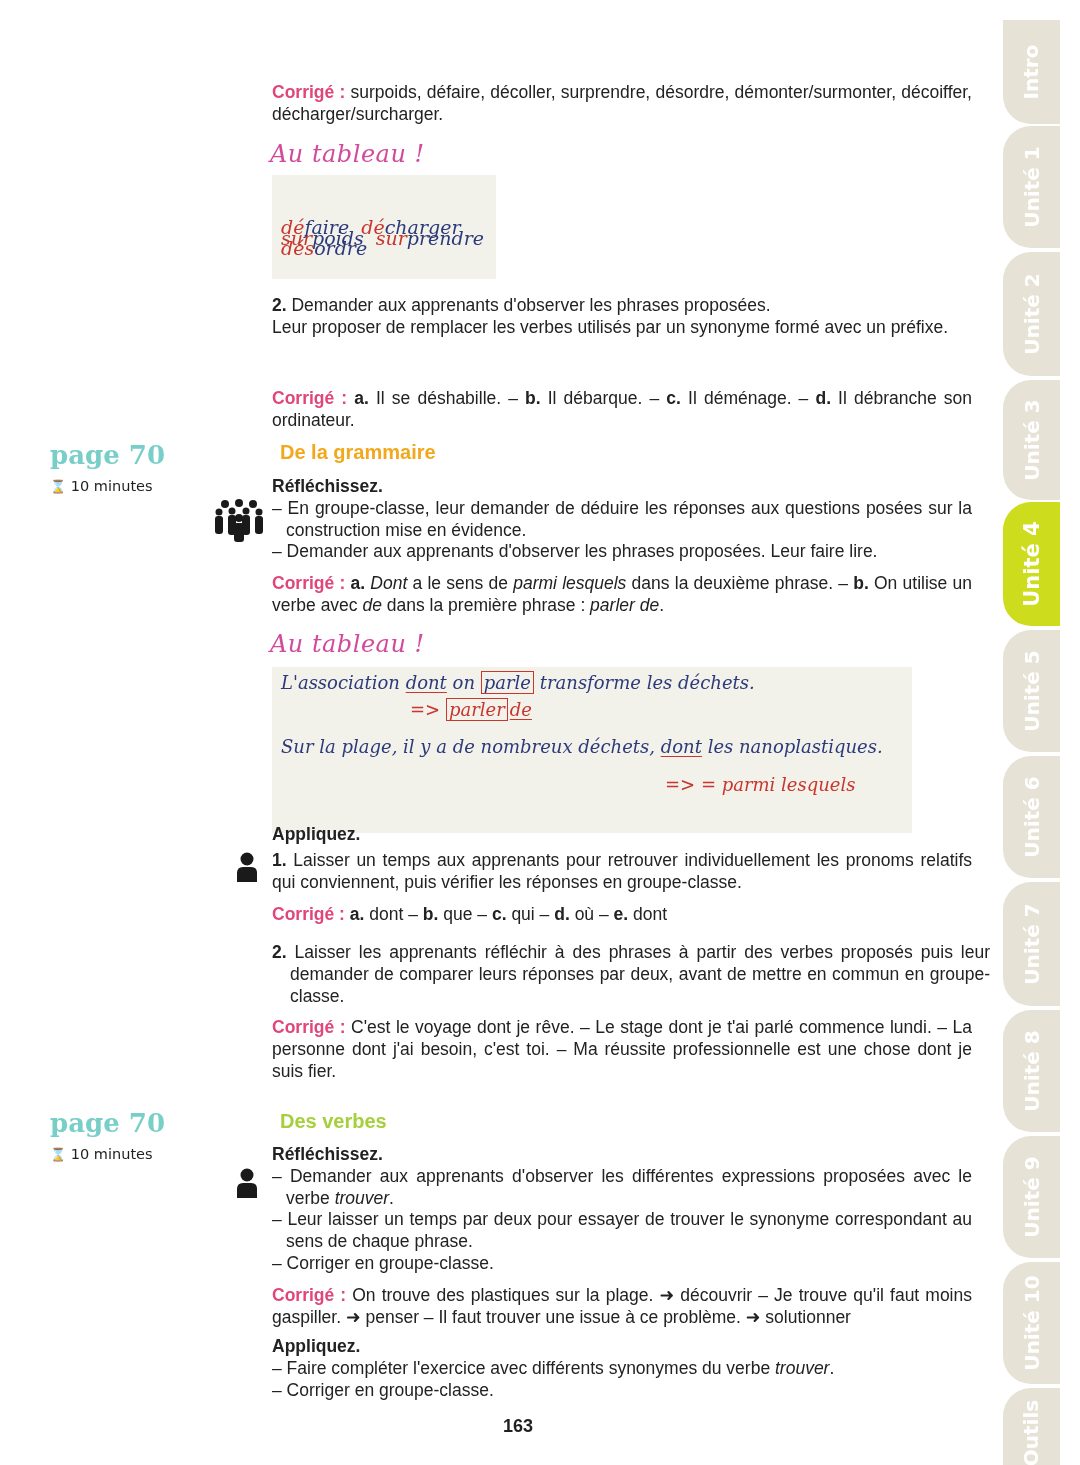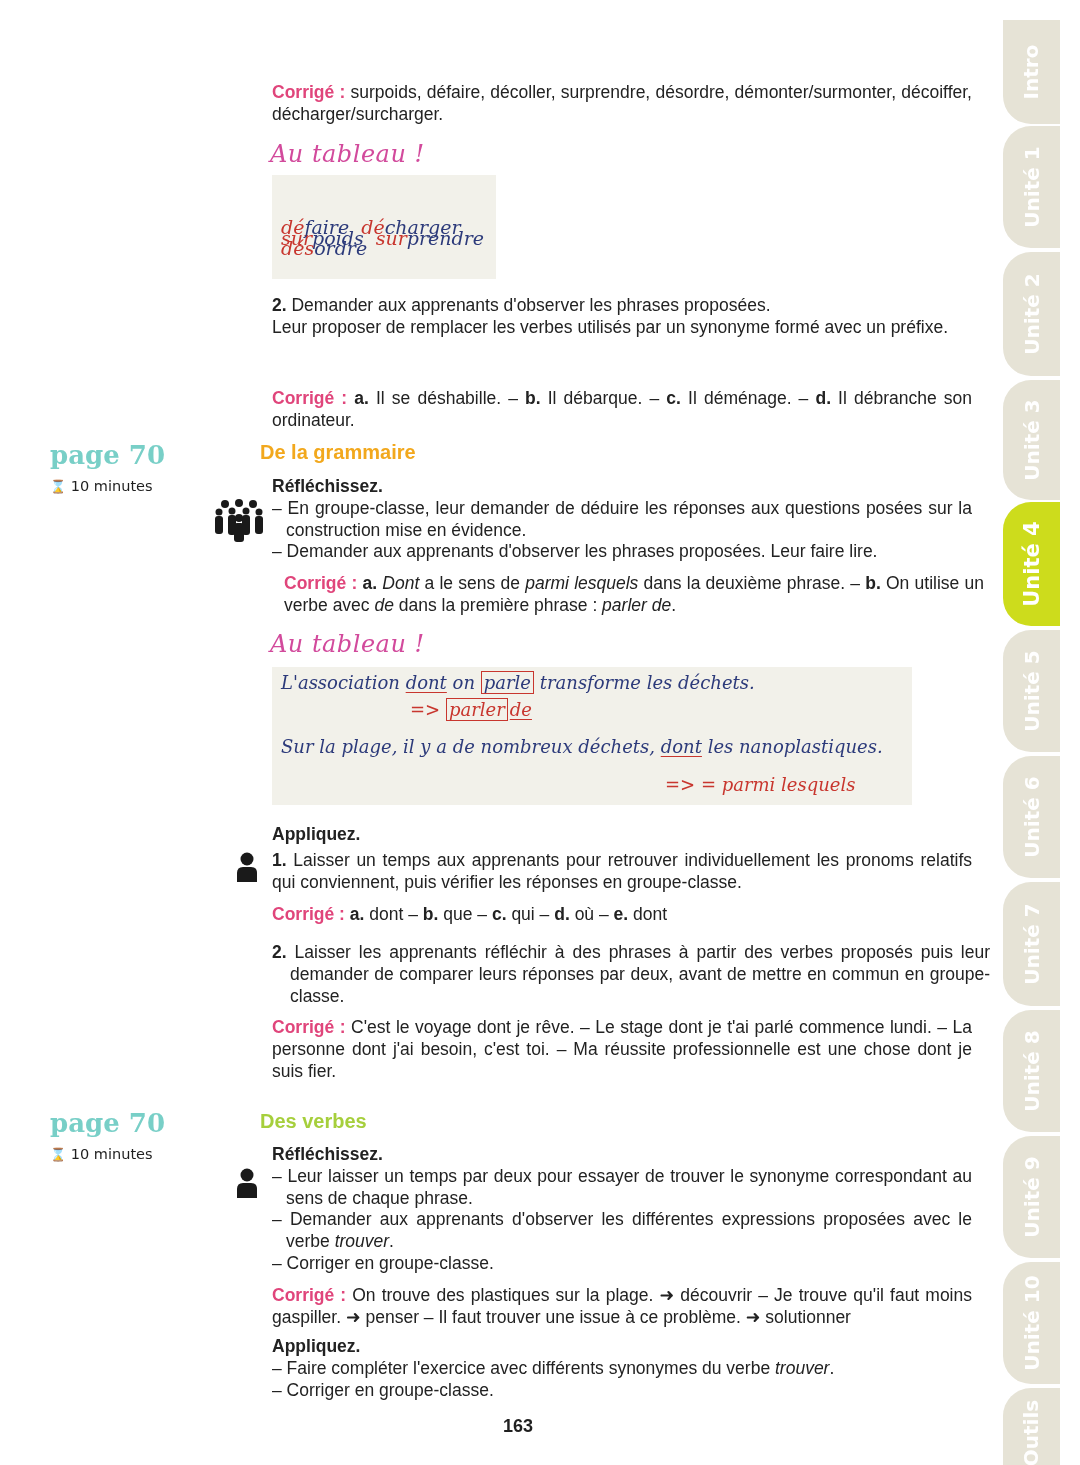--- a/index.html
+++ b/index.html
@@ -27,21 +27,21 @@
   }
   .board {
     position: absolute; background: #f2f1ea;
     font-family: "DejaVu Serif", serif; font-style: italic;
     font-size: 19px; color: #2c3a7a;
   }
   .red { color: #c8362e; }
   .ul { text-decoration: underline; text-decoration-color: #c8362e; text-underline-offset: 3px; }
   .boxed { border: 1.5px solid #c8362e; padding: 0 2px; }
   .section-title {
-    position: absolute; left: 260px; font-weight: bold; font-size: 20px;
+    position: absolute; left: 280px; font-weight: bold; font-size: 20px;
   }
   .margin-page {
     position: absolute; left: 50px;
     font-family: "DejaVu Serif", serif; font-weight: bold;
     font-size: 26px; color: #78cfc7;
   }
   .margin-time {
     position: absolute; left: 50px; font-size: 14.5px; color: #1f1f1f;
     font-family: "DejaVu Sans", sans-serif;
   }
@@ -118,29 +118,29 @@
 </svg>
 
 <div class="section-title" style="top:441px; color:#f2a81d;">De la grammaire</div>
 
 <div class="p" style="top:476px;">
   <div class="b">Réfléchissez.</div>
   <div class="hang">– En groupe-classe, leur demander de déduire les réponses aux questions posées sur la construction mise en évidence.</div>
   <div class="hang">– Demander aux apprenants d'observer les phrases proposées. Leur faire lire.</div>
 </div>
 
-<div class="p" style="top:573px;margin-left:12px;">
+<div class="p" style="top:573px;">
   <span class="corr">Corrigé :</span>
   <span class="b">a.</span>
   <span class="i">Dont</span><span> a le sens de </span><span class="i">parmi lesquels</span><span> dans la deuxième phrase. – </span><span class="b">b.</span><span> On utilise un verbe avec </span><span class="i">de</span><span> dans la première phrase : </span><span class="i">parler de</span><span>.</span>
 </div>
 
 <div class="tableau-title" style="top:630px;">Au tableau !</div>
 
-<div class="board" style="left:272px; top:667px; width:640px; height:138px; font-size:18px;">
+<div class="board" style="left:272px; top:667px; width:640px; height:166px; font-size:18px;">
   <div style="position:absolute; left:9px; top:5px; white-space:nowrap;">
     <span>L'association </span><span class="ul">dont</span><span> on </span><span class="boxed">parle</span><span> transforme les déchets.</span>
   </div>
   <div class="red" style="position:absolute; left:138px; top:32px; white-space:nowrap;">
     <span>=&gt; </span><span class="boxed">parler</span><span class="ul" style="margin-left:2px;">de</span>
   </div>
   <div style="position:absolute; left:9px; top:69px; white-space:nowrap;">
     <span>Sur la plage, il y a de nombreux déchets, </span><span class="ul">dont</span><span> les nanoplastiques.</span>
   </div>
   <div class="red" style="position:absolute; left:393px; top:107px; white-space:nowrap;">=&gt; = parmi lesquels</div>
@@ -178,22 +178,22 @@
   <g fill="#1a1a1a">
       <circle cx="11" cy="7" r="6.5"></circle>
       <path d="M1 30 V21 Q1 15 7 15 H15 Q21 15 21 21 V30 Z"></path>
     </g>
 </svg>
 
 <div class="section-title" style="top:1110px; color:#a6cf3c;">Des verbes</div>
 
 <div class="p" style="top:1144px;">
   <div class="b">Réfléchissez.</div>
+  <div class="hang"><span>– Demander aux apprenants d'observer les différentes expressions proposées avec le verbe </span><span class="i">trouver</span><span>.</span></div>
   <div class="hang">– Leur laisser un temps par deux pour essayer de trouver le synonyme correspondant au sens de chaque phrase.</div>
-  <div class="hang"><span>– Demander aux apprenants d'observer les différentes expressions proposées avec le verbe </span><span class="i">trouver</span><span>.</span></div>
   <div class="hang">– Corriger en groupe-classe.</div>
 </div>
 
 <div class="p" style="top:1285px;">
   <span class="corr">Corrigé :</span><span> On trouve des plastiques sur la plage. ➜ découvrir – Je trouve qu'il faut moins gaspiller. ➜ penser – Il faut trouver une issue à ce problème. ➜ solutionner</span>
 </div>
 
 <div class="p" style="top:1336px;">
   <div class="b">Appliquez.</div>
   <div class="hang"><span>– Faire compléter l'exercice avec différents synonymes du verbe </span><span class="i">trouver</span><span>.</span></div>

